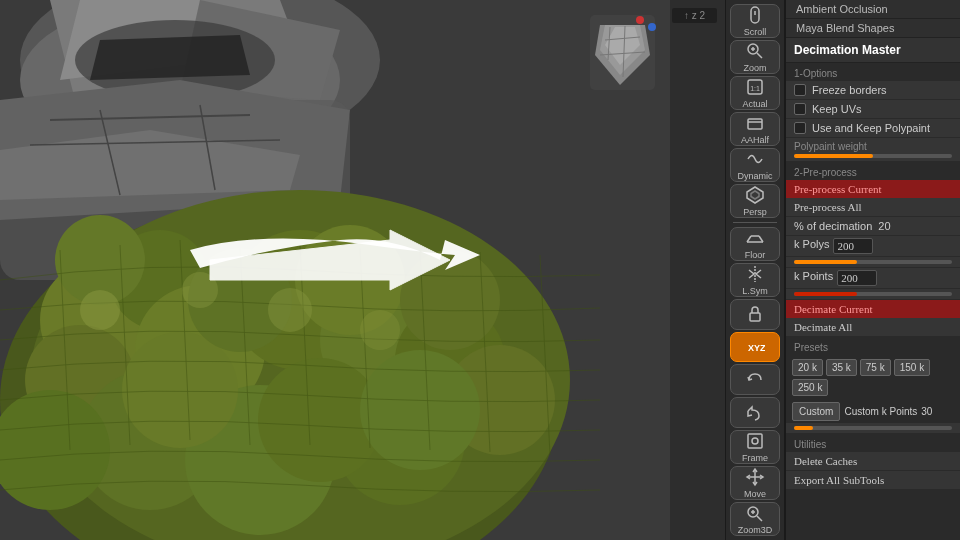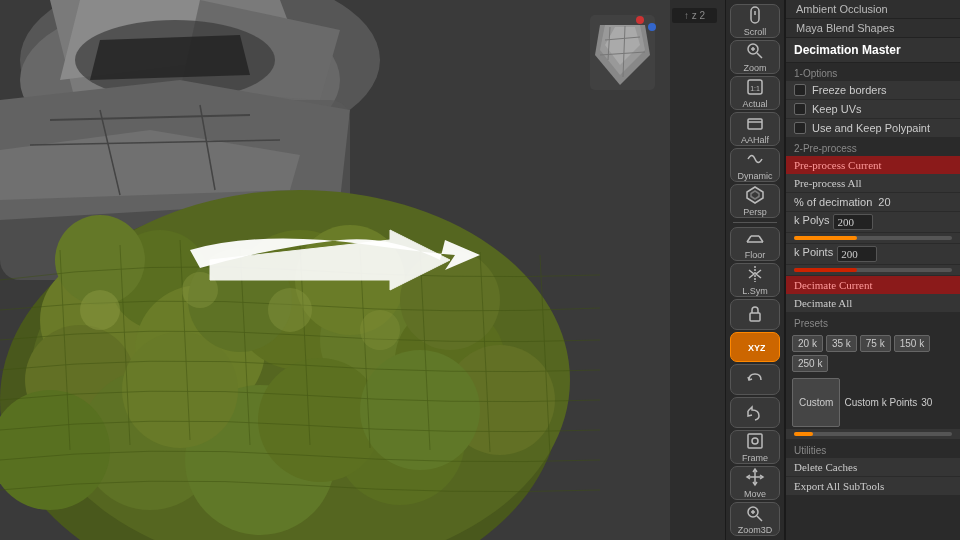--- a/index.html
+++ b/index.html
@@ -190,21 +190,21 @@
       background: #2a2a2a;
       font-size: 10px;
       color: #ccc;
     }
 
     .custom-btn {
       background: #454545;
       border: 1px solid #666;
       color: #ccc;
       font-size: 10px;
-      padding: 18px 6px;
+      padding: 3px 6px;
       border-radius: 2px;
       cursor: pointer;
     }
 
     
     .menu-item {
       padding: 3px 10px;
       font-size: 11px;
       color: #bbb;
       background: #2f2f2f;
@@ -521,20 +521,26 @@
   <div class="checkbox-row">
     <div class="checkbox-box"></div>
     <span>Keep UVs</span>
   </div>
 
   <div class="checkbox-row">
     <div class="checkbox-box"></div>
     <span>Use and Keep Polypaint</span>
   </div>
 
+  <div class="polypaint-row">
+    <div class="polypaint-label">Polypaint weight</div>
+    <div class="slider-track">
+      <div class="slider-fill orange" style="width:50%"></div>
+    </div>
+  </div>
 
   <div class="section-label">2-Pre-process</div>
 
   <div class="panel-item btn-red">Pre-process Current</div>
   <div class="panel-item">Pre-process All</div>
 
 
   <div class="slider-row">
     <span>% of decimation</span>
     <span>20</span>

